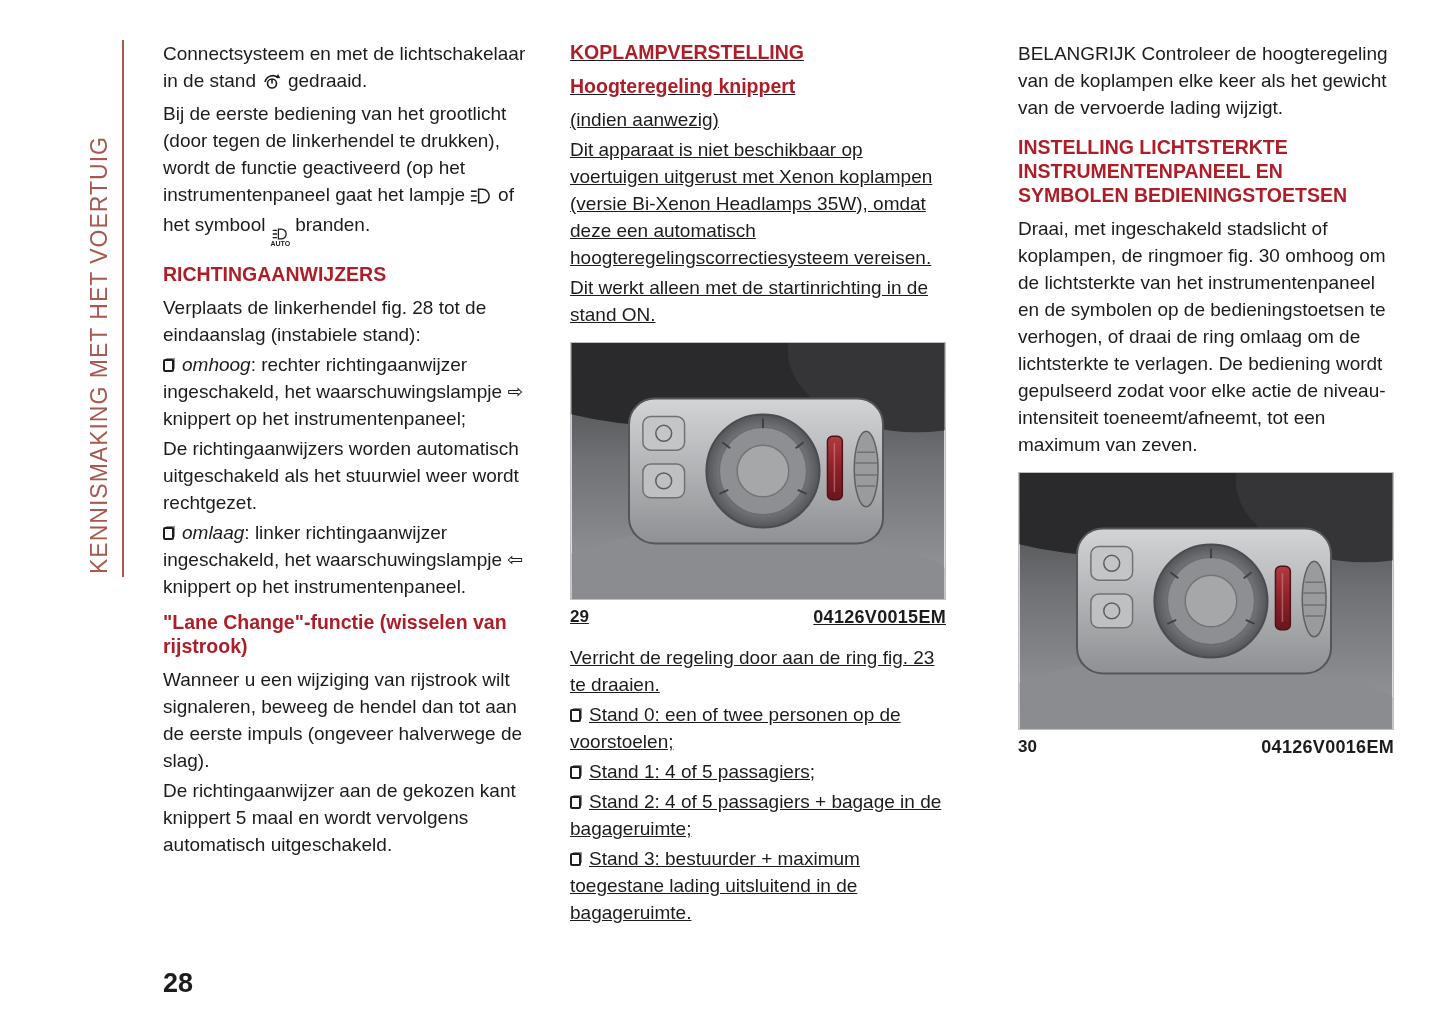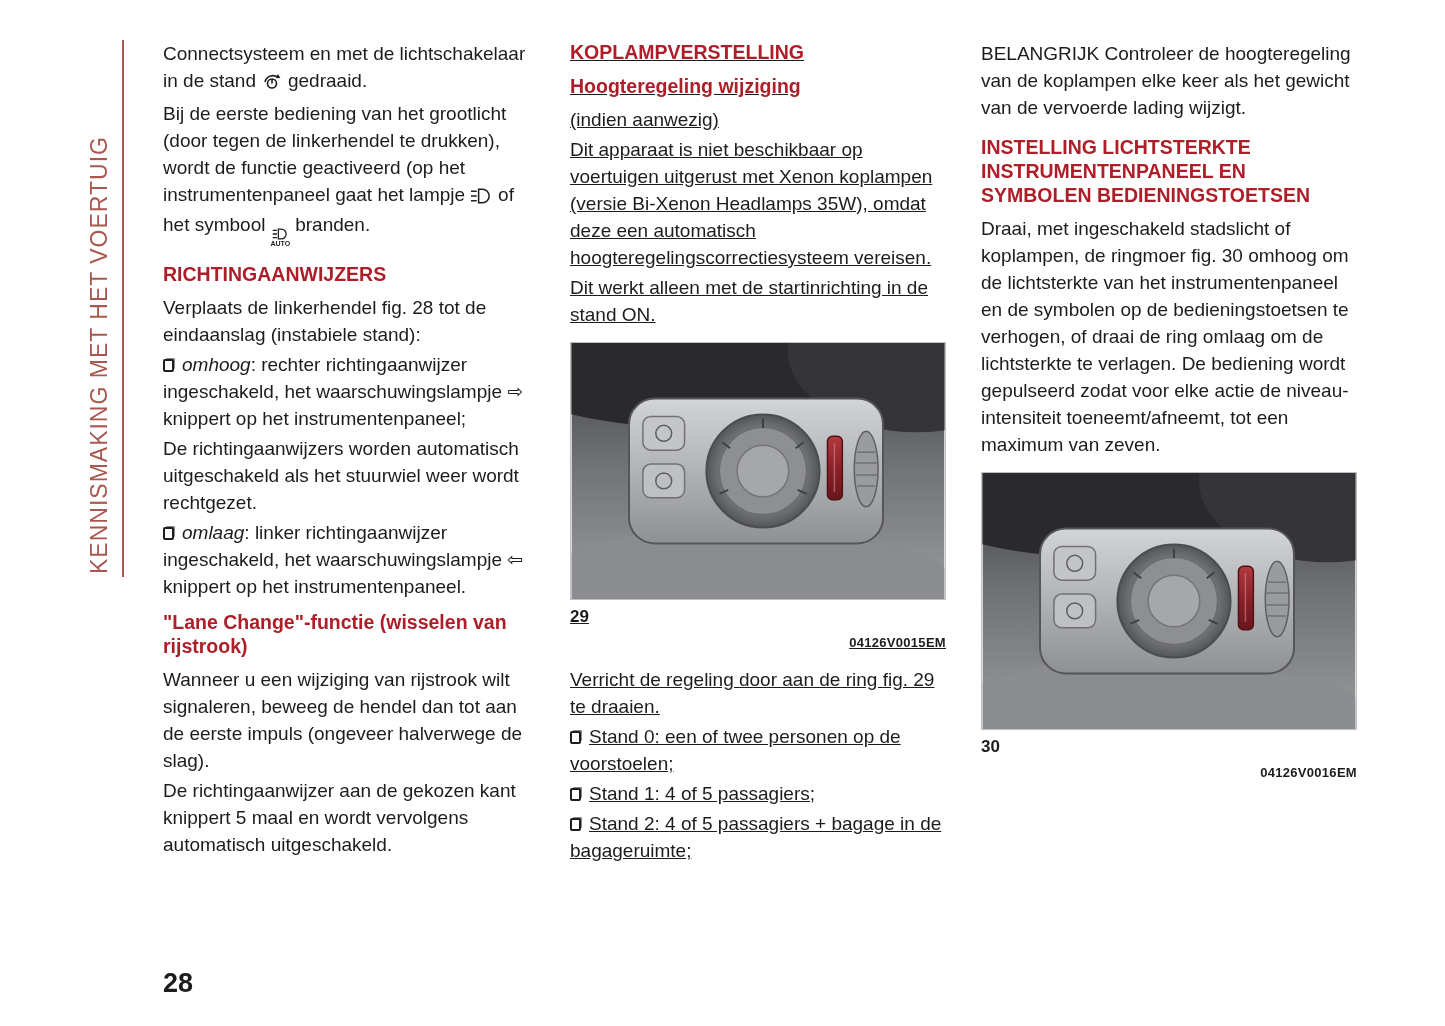--- a/index.html
+++ b/index.html
@@ -24,21 +24,21 @@
     transform: rotate(-90deg); transform-origin: 0 0;
     white-space: nowrap;
     font-size: 23px; letter-spacing: 1px;
     color: var(--sidebar-red, #a9584f);
   }
 
   
   .col { position: absolute; top: 40px; }
   #col1 { left: 163px; width: 372px; }
   #col2 { left: 570px; width: 376px; text-decoration: underline; }
-  #col3 { left: 981px; width: 376px; }
+  #col3 { left: 1018px; width: 376px; }
 
   p.body {
     font-size: 19px; line-height: 27px;
     margin: 0 0 3px 0;
   }
   h2.red, h3.red {
     color: var(--heading-red, #ae1e28);
     font-size: 19.5px; line-height: 24px;
     margin: 14px 0 8px 0;
     font-weight: bold;
@@ -82,21 +82,21 @@
     margin-top: 14px;
     display: block;
     border: 1px solid #bfbfc1;
   }
   .caption {
     display: flex; justify-content: space-between; align-items: flex-start;
     margin: 7px 0 16px 0;
     font-weight: bold;
   }
   .fig-num { font-size: 17px; }
-  .fig-code { font-size: 13px; letter-spacing: 0.3px; margin-top: 28px; }
+  .fig-code { font-size: 18px; letter-spacing: 0.3px; }
 
   .page-number {
     position: absolute; left: 163px; top: 968px;
     font-size: 27px; font-weight: bold;
   }
 
   .hidden-defs { position: absolute; width: 0; height: 0; overflow: hidden; }
 </style>
 </head>
 <body>
@@ -189,39 +189,40 @@
   <p class="body"><span class="sq"></span><em>omlaag</em><span>: linker richtingaanwijzer ingeschakeld, het waarschuwingslampje ⇦ knippert op het instrumentenpaneel.</span></p>
 
   <h3 class="red">"Lane Change"-functie (wisselen van rijstrook)</h3>
 
   <p class="body">Wanneer u een wijziging van rijstrook wilt signaleren, beweeg de hendel dan tot aan de eerste impuls (ongeveer halverwege de slag).</p>
   <p class="body">De richtingaanwijzer aan de gekozen kant knippert 5 maal en wordt vervolgens automatisch uitgeschakeld.</p>
 </section>
 
 <section class="col" id="col2">
   <h2 class="red first">KOPLAMPVERSTELLING</h2>
-  <h3 class="red">Hoogteregeling wijziging</h3>
+  <h3 class="red">Hoogteregeling knippert</h3>
 
   <p class="body">(indien aanwezig)</p>
   <p class="body">Dit apparaat is niet beschikbaar op voertuigen uitgerust met Xenon koplampen (versie Bi-Xenon Headlamps 35W), omdat deze een automatisch hoogteregelingscorrectiesysteem vereisen.</p>
   <p class="body">Dit werkt alleen met de startinrichting in de stand ON.</p>
 
   <svg class="figure" viewBox="0 0 376 258">
       <use href="#cluster"></use>
     </svg>
   <div class="caption">
     <span class="fig-num">29</span>
     <span class="fig-code">04126V0015EM</span>
   </div>
 
-  <p class="body">Verricht de regeling door aan de ring fig. 29 te draaien.</p>
+  <p class="body">Verricht de regeling door aan de ring fig. 23 te draaien.</p>
 
   <p class="body"><span class="sq"></span><span>Stand 0: een of twee personen op de voorstoelen;</span></p>
   <p class="body"><span class="sq"></span><span>Stand 1: 4 of 5 passagiers;</span></p>
   <p class="body"><span class="sq"></span><span>Stand 2: 4 of 5 passagiers + bagage in de bagageruimte;</span></p>
+  <p class="body"><span class="sq"></span><span>Stand 3: bestuurder + maximum toegestane lading uitsluitend in de bagageruimte.</span></p>
 </section>
 
 <section class="col" id="col3">
   <p class="body">BELANGRIJK Controleer de hoogteregeling van de koplampen elke keer als het gewicht van de vervoerde lading wijzigt.</p>
 
   <h2 class="red">INSTELLING LICHTSTERKTE INSTRUMENTENPANEEL EN SYMBOLEN BEDIENINGSTOETSEN</h2>
 
   <p class="body">Draai, met ingeschakeld stadslicht of koplampen, de ringmoer fig. 30 omhoog om de lichtsterkte van het instrumentenpaneel en de symbolen op de bedieningstoetsen te verhogen, of draai de ring omlaag om de lichtsterkte te verlagen. De bediening wordt gepulseerd zodat voor elke actie de niveau-intensiteit toeneemt/afneemt, tot een maximum van zeven.</p>
 
   <svg class="figure" viewBox="0 0 376 258">

